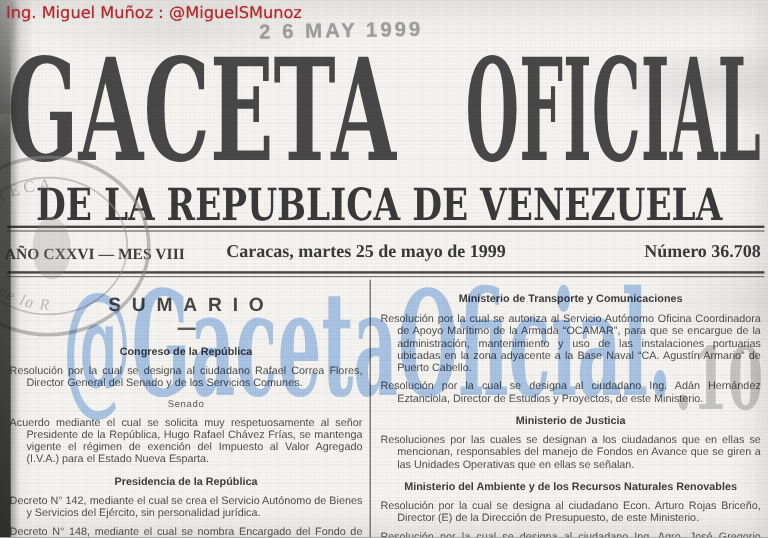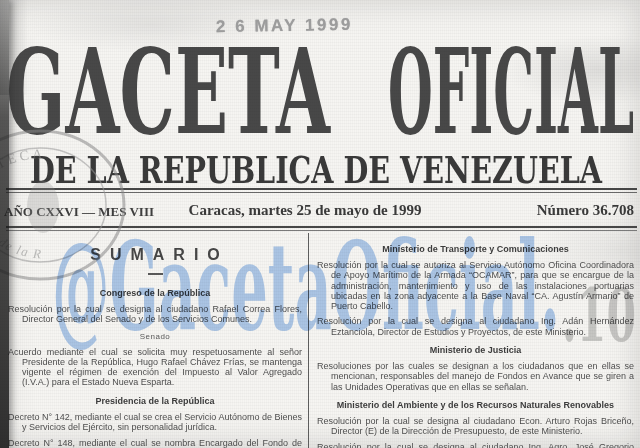--- a/index.html
+++ b/index.html
@@ -117,17 +117,18 @@
     <text font-family="'Liberation Serif',serif" font-style="italic" font-size="13" letter-spacing="1.5" fill="#8a8a8a">
       <textPath href="#arcBottom" startOffset="4%">General de la R</textPath>
     </text>
   </svg>
 
   <svg class="watermark-svg" width="640" height="165">
     <text x="52" y="131" font-family="'DejaVu Serif',serif" font-weight="bold" font-size="121" textLength="508" lengthAdjust="spacingAndGlyphs" fill="#a9c8ef" fill-opacity="0.92">@GacetaOficial.</text>
     <text x="562" y="143" font-family="'DejaVu Serif',serif" font-weight="bold" font-size="72" textLength="74" lengthAdjust="spacingAndGlyphs" fill="#bdbdbd" fill-opacity="0.75">.10</text>
   </svg>
 
+  <div class="credit">Ing. Miguel Muñoz : @MiguelSMunoz</div>
   <div class="datestamp">2 6 MAY 1999</div>
 
   <div class="grain"></div>
   <div class="edge-left"></div>
 </div>
 
 </body></html>

